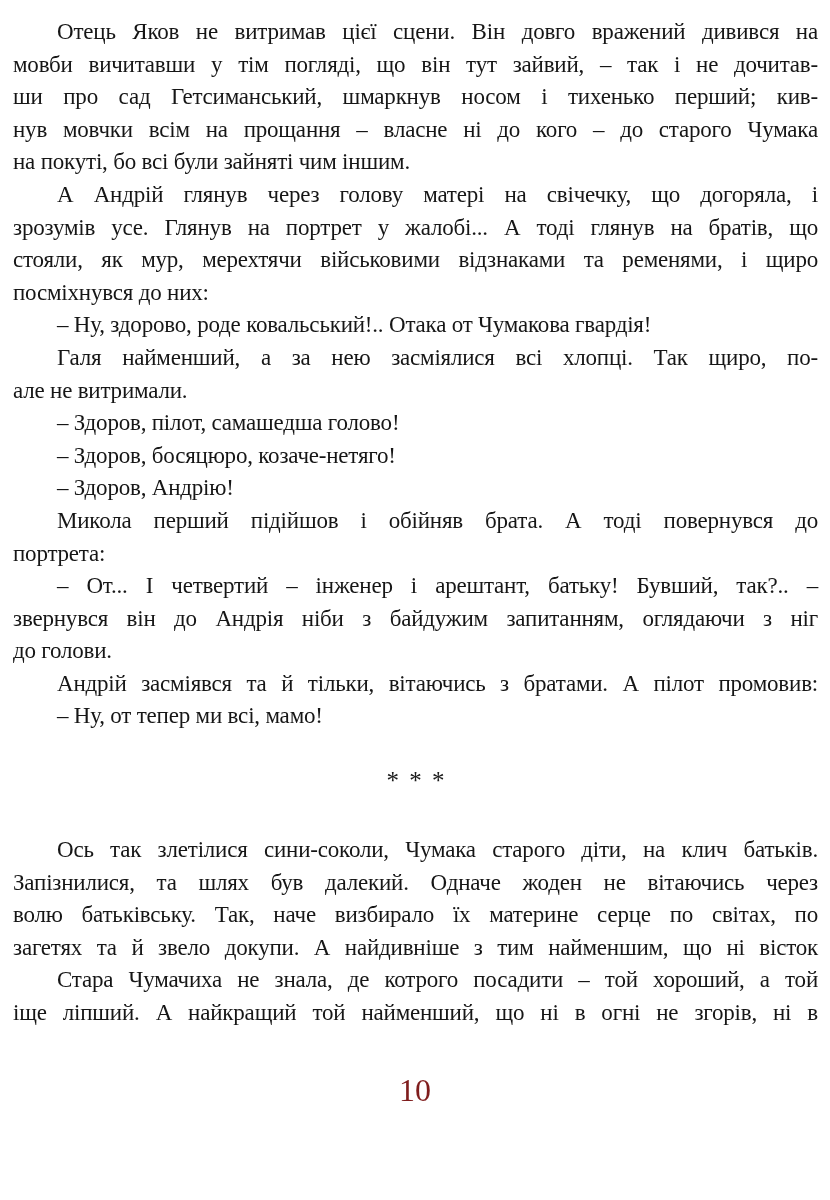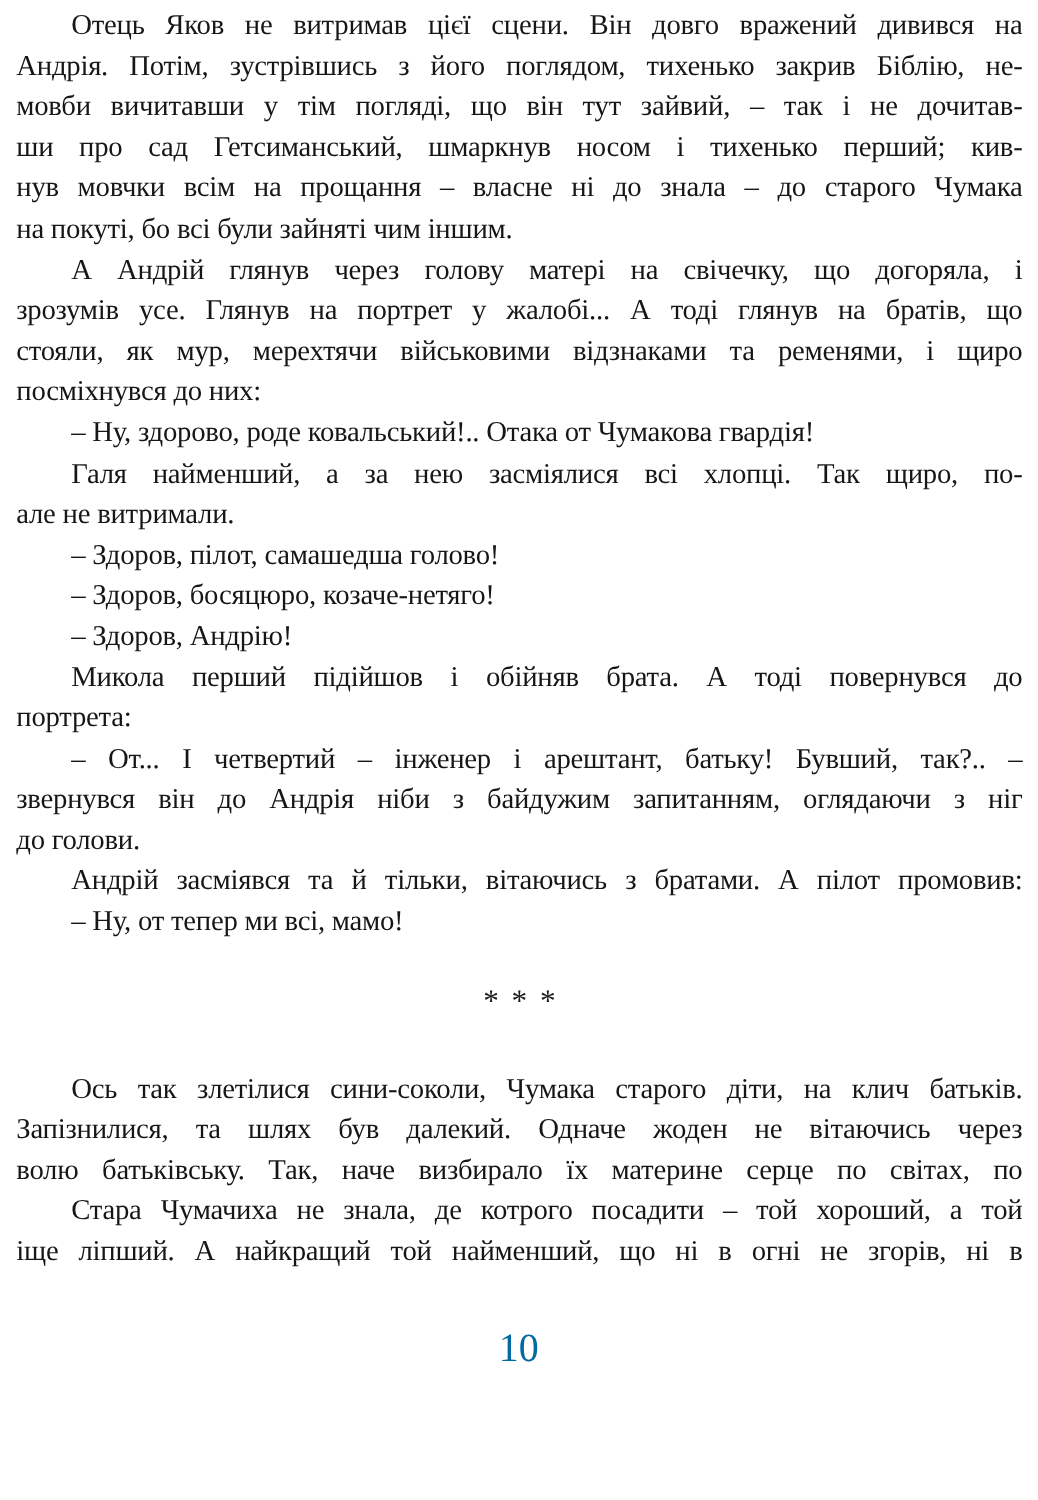--- a/index.html
+++ b/index.html
@@ -11,21 +11,21 @@
     position: relative;
     width: 830px;
     height: 1200px;
     background: #ffffff;
     color: #161616;
     font-family: "Liberation Serif", "DejaVu Serif", serif;
     overflow: hidden;
     box-sizing: border-box;
   }
   .text-block {
-    padding: 4px 12px 0 13px;
+    padding: 16px 12px 0 13px;
   }
   .paragraph {
     margin: 0;
   }
   .line {
     font-size: 23px;
     line-height: 32.6px;
     height: 32.6px;
     letter-spacing: -0.2px;
     white-space: normal;
@@ -48,34 +48,33 @@
     word-spacing: 4px;
     color: #1a1a1a;
   }
   .page-footer {
     margin-top: 42px;
     text-align: center;
   }
   .page-number {
     font-size: 32px;
     line-height: 36px;
-    color: #0369a1;
+    color: #7f1d1d;
   }
 </style>
 </head>
 <body>
 
 <div class="page">
   <main class="text-block">
       <div class="paragraph">
         <div class="line indent just">Отець Яков не витримав цієї сцени. Він довго вражений дивився на</div>
-        <div class="line just">Андрія. Потім, зустрівшись з його поглядом, тихенько закрив Біблію, не-</div>
         <div class="line just">мовби вичитавши у тім погляді, що він тут зайвий, – так і не дочитав-</div>
         <div class="line just">ши про сад Гетсиманський, шмаркнув носом і тихенько перший; кив-</div>
-        <div class="line just">нув мовчки всім на прощання  – власне ні до знала – до старого Чумака</div>
+        <div class="line just">нув мовчки всім на прощання  – власне ні до кого – до старого Чумака</div>
         <div class="line">на покуті, бо всі були зайняті чим іншим.</div>
       </div>
       <div class="paragraph">
         <div class="line indent just">А Андрій глянув через голову матері на свічечку, що догоряла, і</div>
         <div class="line just">зрозумів усе. Глянув на портрет у жалобі... А тоді глянув на братів, що</div>
         <div class="line just">стояли, як мур, мерехтячи військовими відзнаками та ременями, і щиро</div>
         <div class="line">посміхнувся до них:</div>
       </div>
       <div class="paragraph">
         <div class="line indent">– Ну, здорово, роде ковальський!.. Отака от Чумакова гвардія!</div>
@@ -106,20 +105,21 @@
         <div class="line indent just">Андрій засміявся та й тільки, вітаючись з братами. А пілот промовив:</div>
       </div>
       <div class="paragraph">
         <div class="line indent">– Ну, от тепер ми всі, мамо!</div>
       </div>
       <div class="separator">* * *</div>
       <div class="paragraph">
         <div class="line indent just">Ось так злетілися сини-соколи, Чумака старого діти, на клич батьків.</div>
         <div class="line just">Запізнилися, та шлях був далекий. Одначе жоден не вітаючись через</div>
         <div class="line just">волю батьківську. Так, наче визбирало їх материне серце по світах, по</div>
+        <div class="line just">загетях та й звело докупи. А найдивніше з тим найменшим, що ні вісток</div>
       </div>
       <div class="paragraph">
         <div class="line indent just">Стара Чумачиха не знала, де котрого посадити – той хороший, а той</div>
         <div class="line just">іще ліпший. А найкращий той найменший, що ні в огні не згорів, ні в</div>
       </div>
     </main>
   <footer class="page-footer">
     <span class="page-number">10</span>
   </footer>
 </div>

